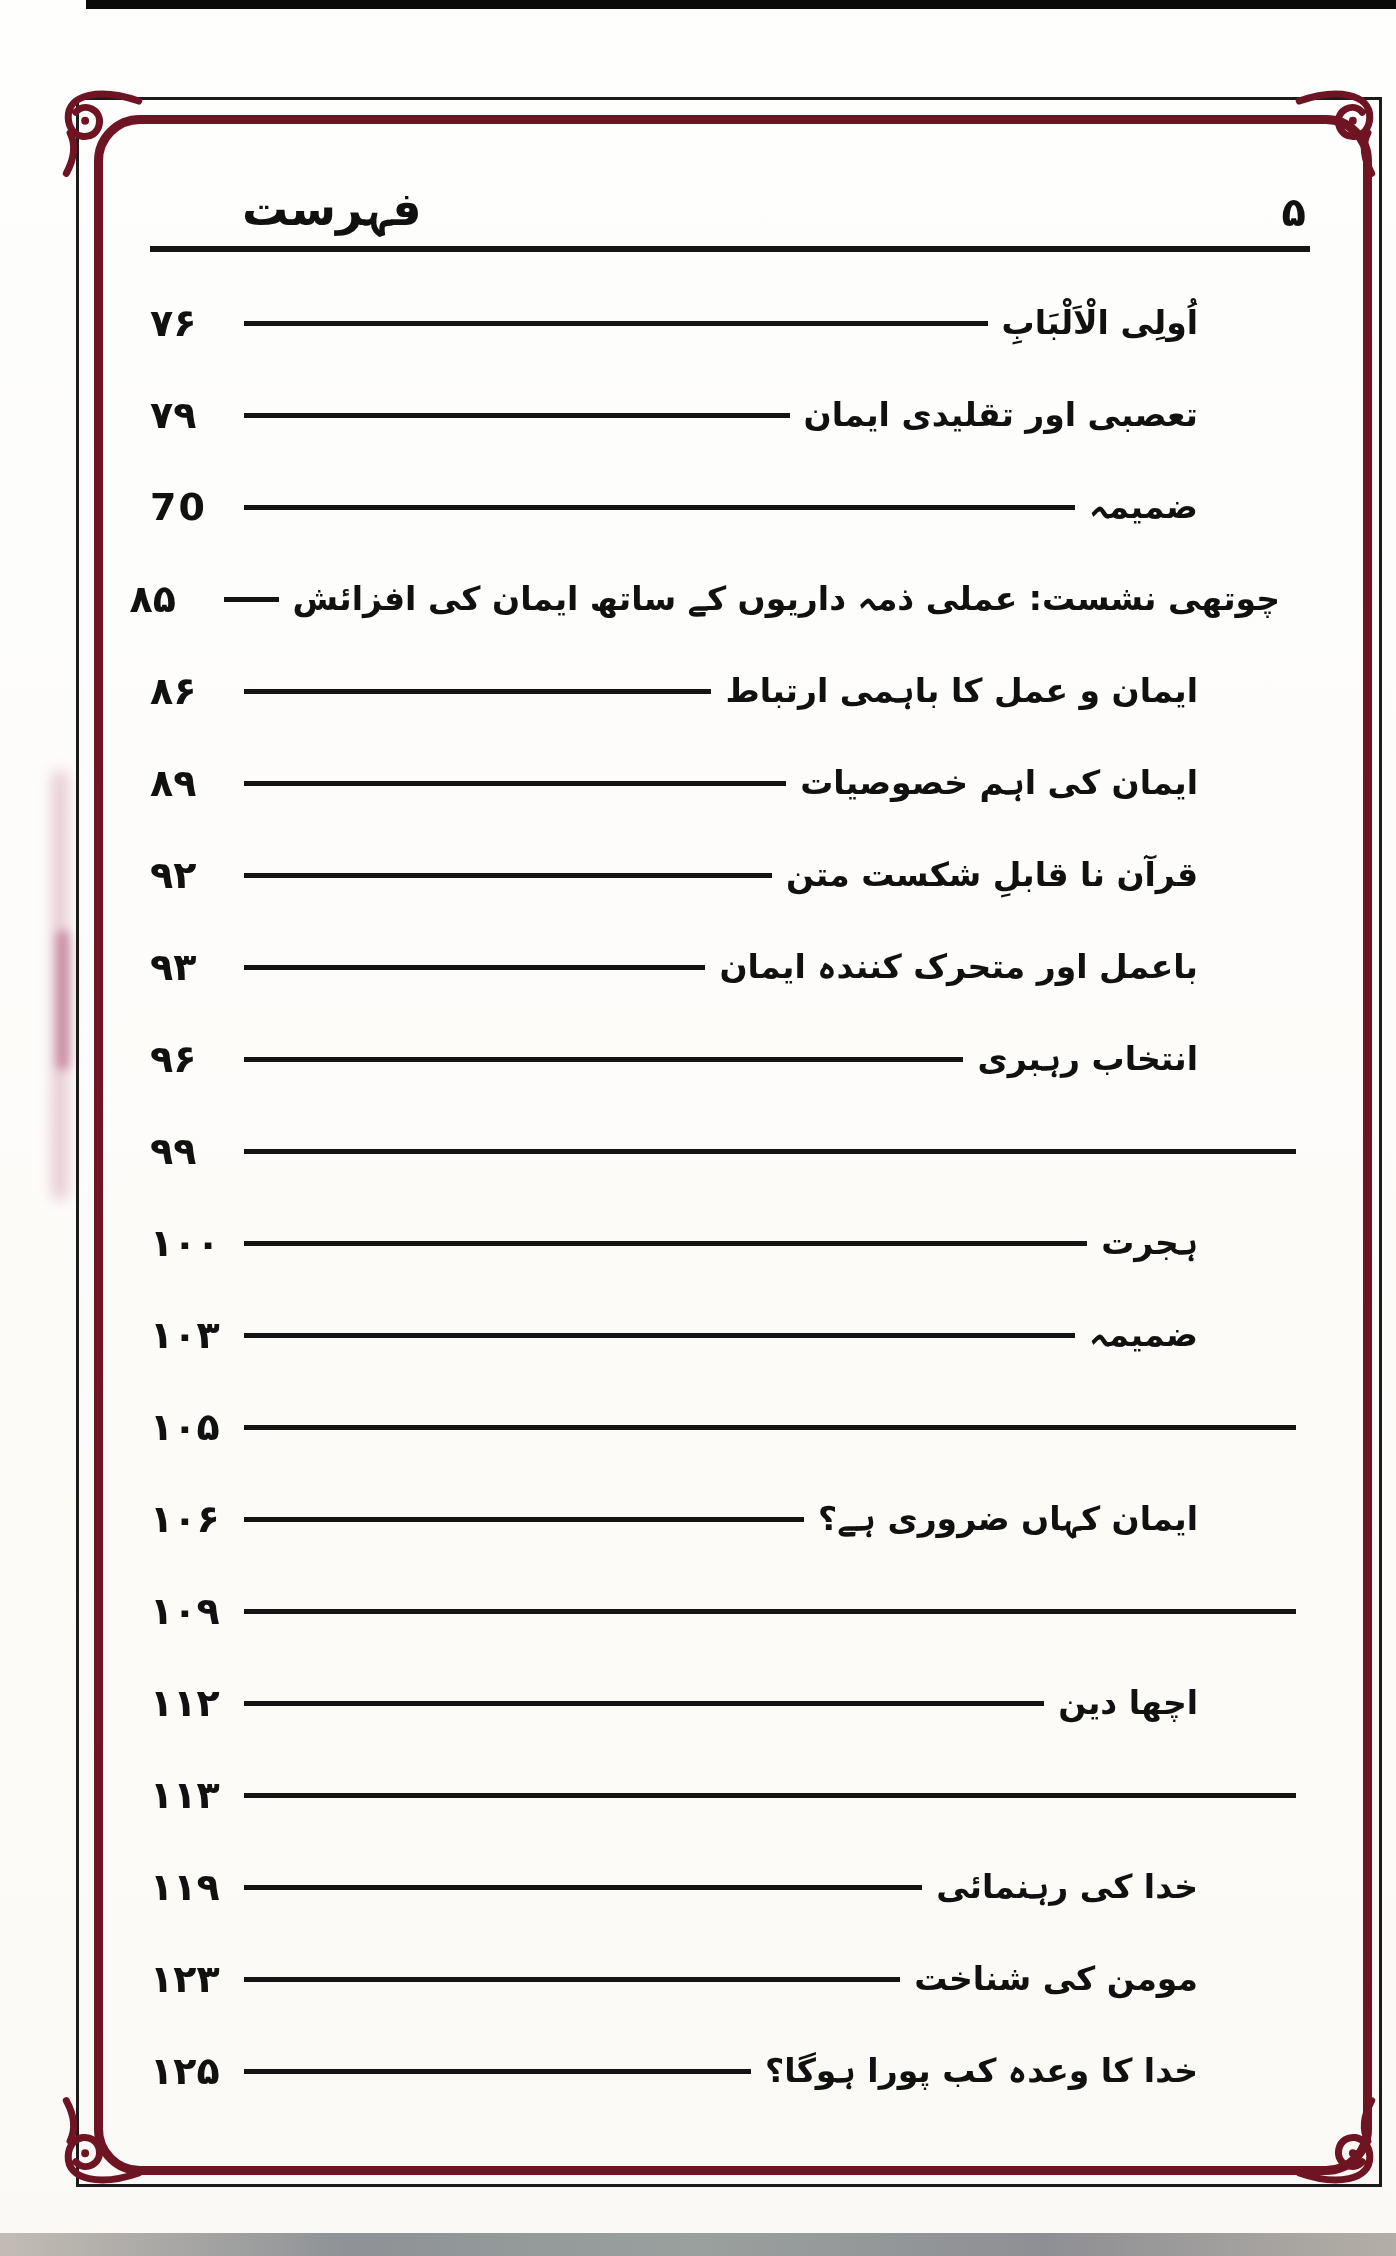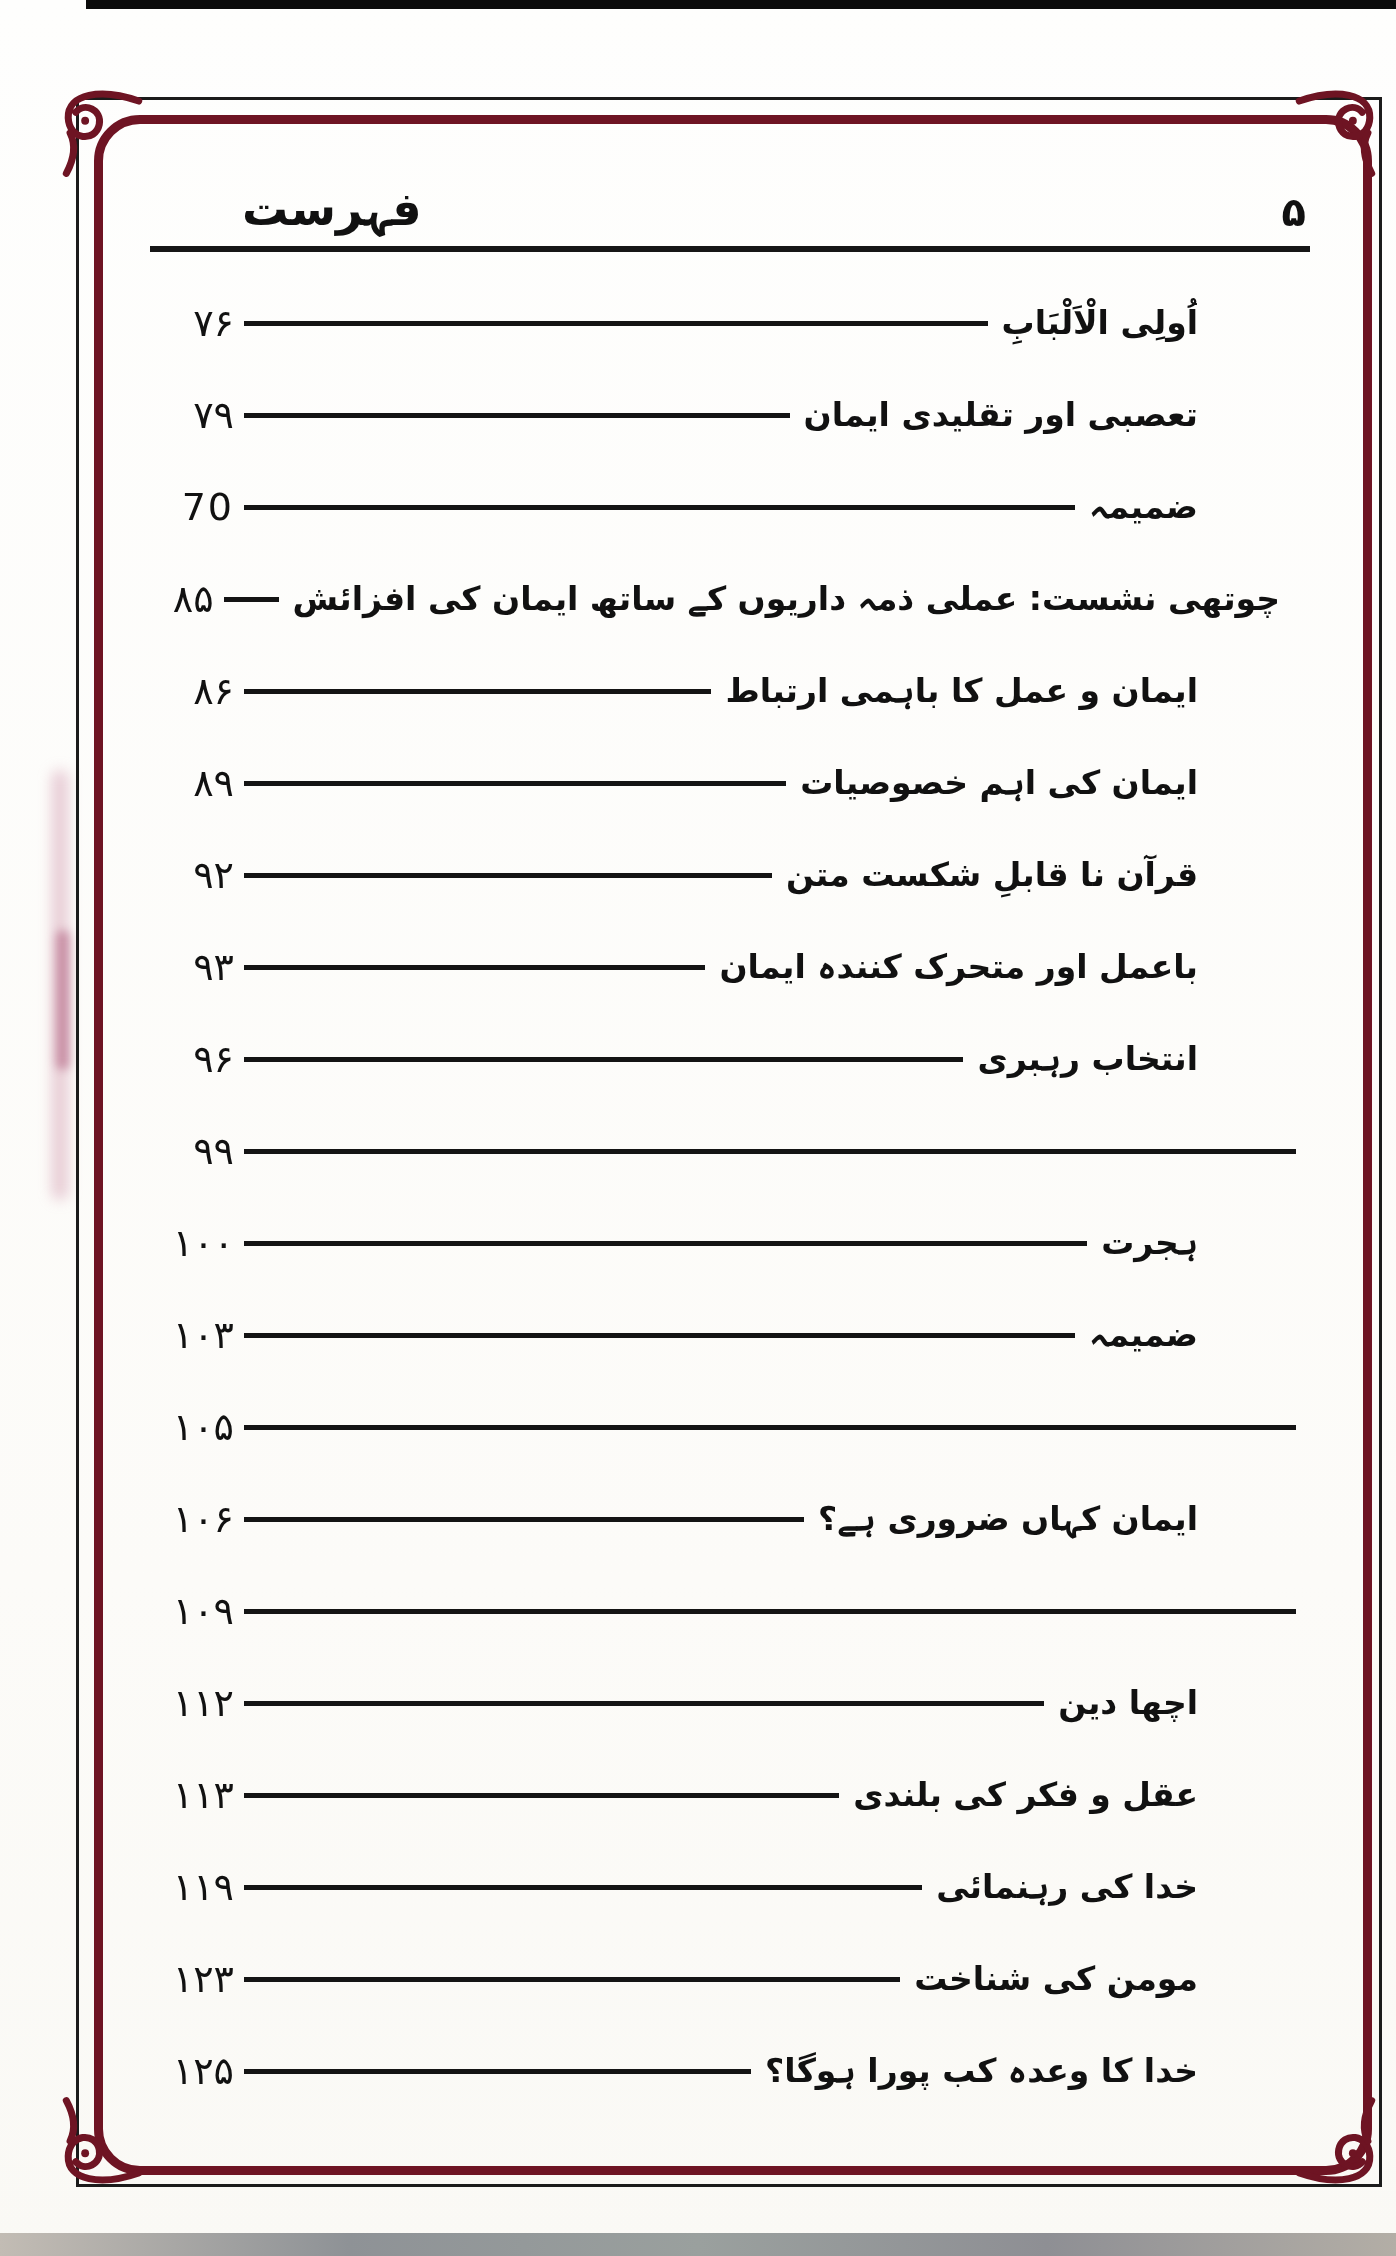--- a/index.html
+++ b/index.html
@@ -87,22 +87,22 @@
     line-height: 1.35;
   }
   .toc-row:nth-child(4) .toc-title,
   .toc-row:nth-child(13) .toc-title { padding-right: 30px; } 
   .toc-leader {
     flex: 1 1 auto; min-width: 55px;
     height: 5px; background: #141414;
     margin: 0 14px 0 10px;
   }
   .toc-page {
-    font-size: 38px; font-weight: normal; line-height: 1;
-    min-width: 84px; text-align: right;
+    font-size: 38px; font-weight: bold; line-height: 1;
+    min-width: 84px; text-align: left;
     letter-spacing: 2px;
   }
 </style>
 </head>
 <body>
 
 <div class="page">
 
   <div class="scan-top-strip"></div>
   <div class="scan-bottom-strip"></div>
@@ -220,21 +220,20 @@
         <div class="toc-row">
     <span class="toc-leader"></span>
     <span class="toc-page">۱۰۹</span>
   </div>
         <div class="toc-row">
     <span class="toc-title">اچھا دین</span>
     <span class="toc-leader"></span>
     <span class="toc-page">۱۱۲</span>
   </div>
         <div class="toc-row">
-    <span class="toc-title">عقل و فکر کی بلندی</span>
     <span class="toc-leader"></span>
     <span class="toc-page">۱۱۳</span>
   </div>
         <div class="toc-row">
     <span class="toc-title">خدا کی رہنمائی</span>
     <span class="toc-leader"></span>
     <span class="toc-page">۱۱۹</span>
   </div>
         <div class="toc-row">
     <span class="toc-title">مومن کی شناخت</span>

